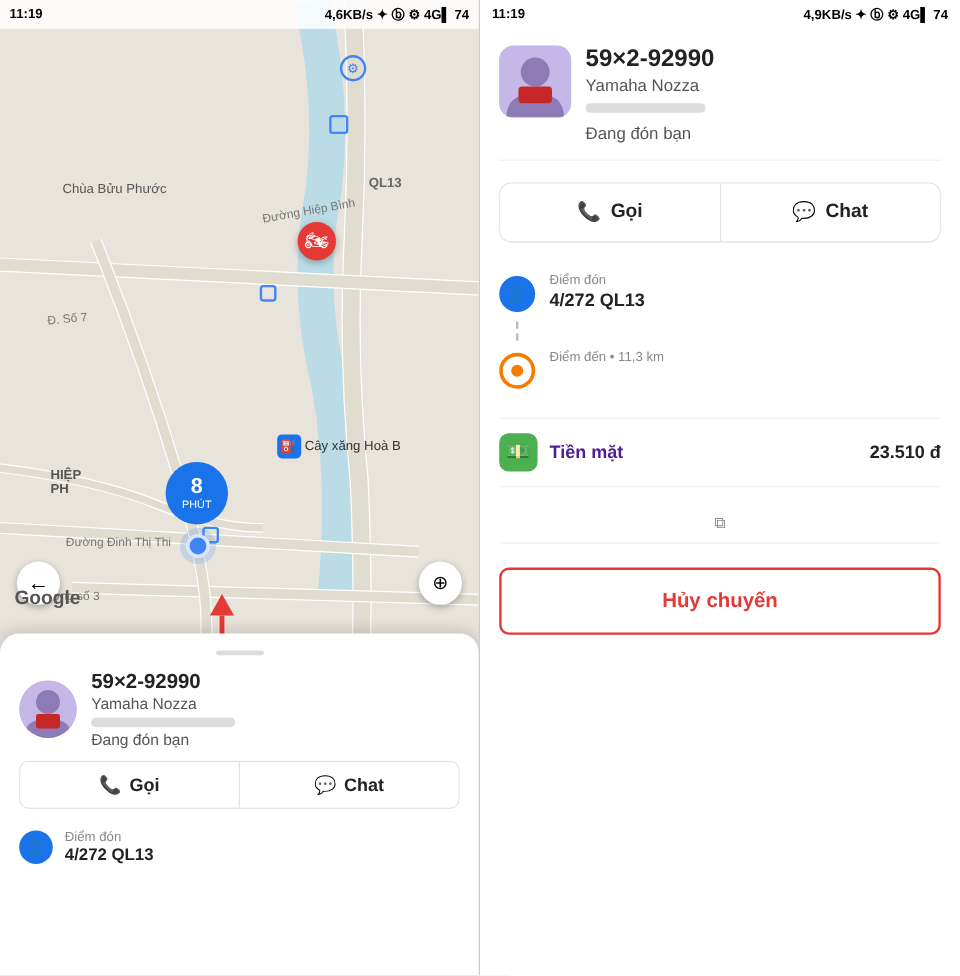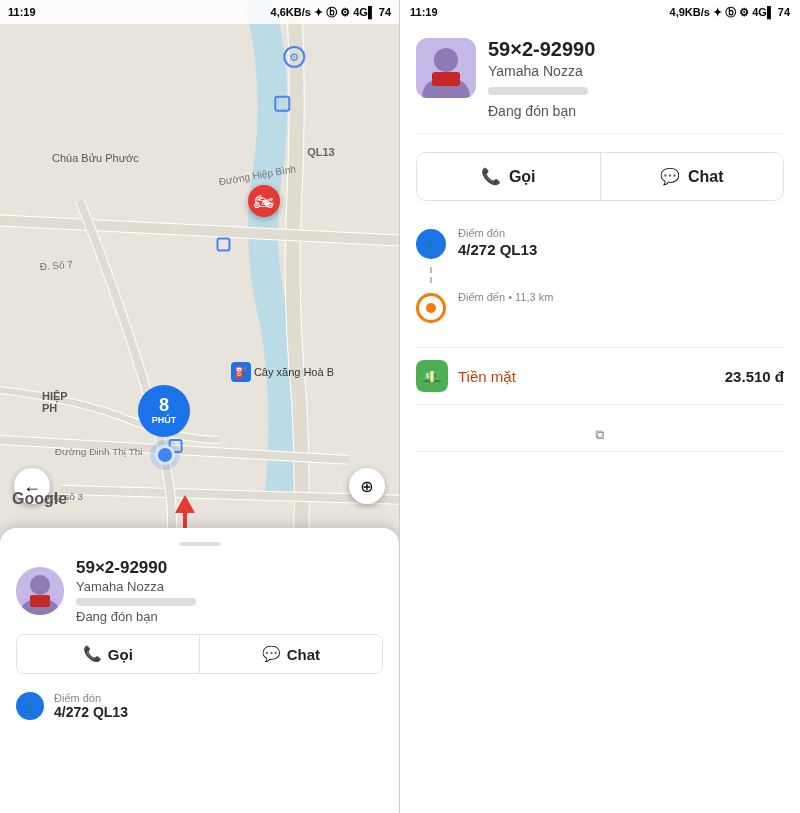--- a/index.html
+++ b/index.html
@@ -107,21 +107,21 @@
       line-height: 1.1;
     }
 
     .minutes-badge .num {
       font-size: 18px;
       font-weight: 900;
     }
 
     .minutes-badge .label {
       font-size: 9px;
-      font-weight: 700;
+      font-weight: 400;
     }
 
     
     .location-dot {
       position: absolute;
       top: 445px;
       left: 155px;
       width: 20px;
       height: 20px;
       background: #4285f4;
@@ -512,22 +512,22 @@
       align-items: center;
       justify-content: center;
       color: white;
       font-size: 16px;
       flex-shrink: 0;
     }
 
     .payment-label {
       flex: 1;
       font-size: 15px;
-      font-weight: 400;
-      color: #c2410c;
+      font-weight: 700;
+      color: #4c1d95;
     }
 
     .payment-amount {
       font-size: 15px;
       font-weight: 600;
       color: #222;
     }
 
     
     .order-code-row {
@@ -806,14 +806,15 @@
     <div class="payment-row">
       <div class="payment-icon">💵</div>
       <div class="payment-label">Tiền mặt</div>
       <div class="payment-amount">23.510 đ</div>
     </div>
 
     <div class="order-code-row">
       <span class="copy-icon">⧉</span>
     </div>
 
+    <button class="cancel-btn">Hủy chuyến</button>
   </div>
 </div>
 
 </body></html>

